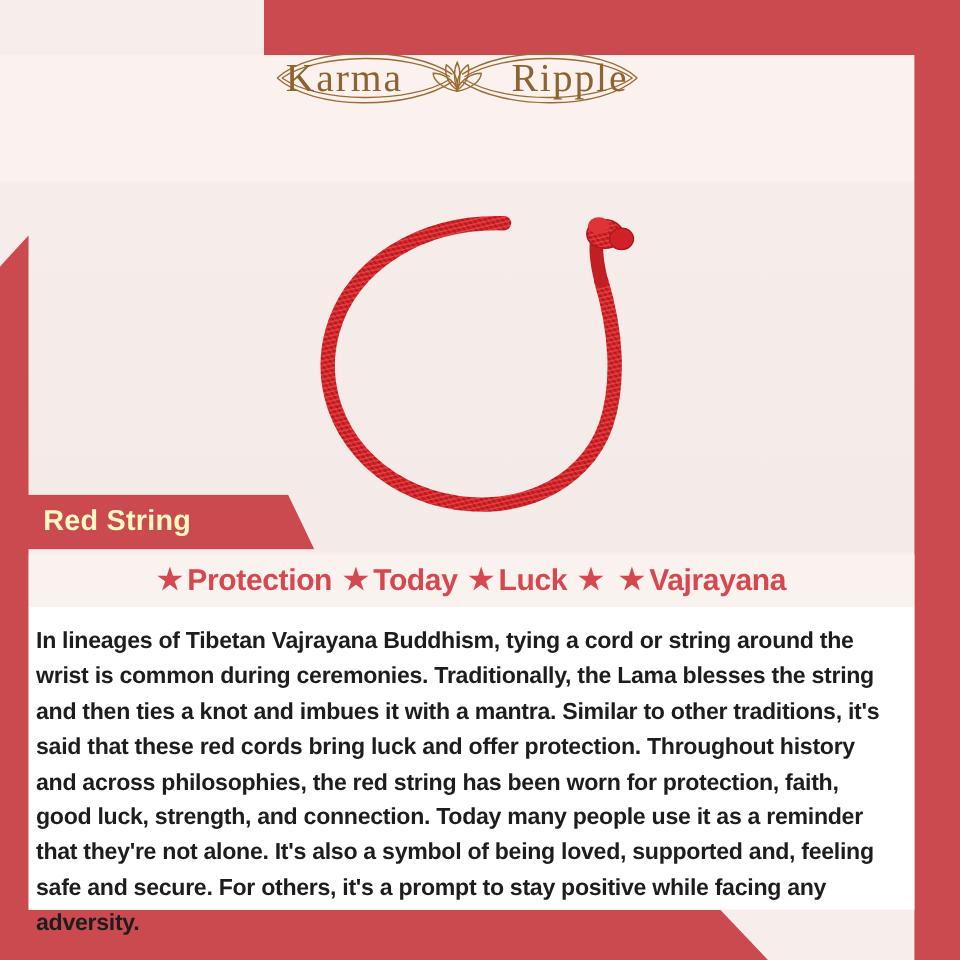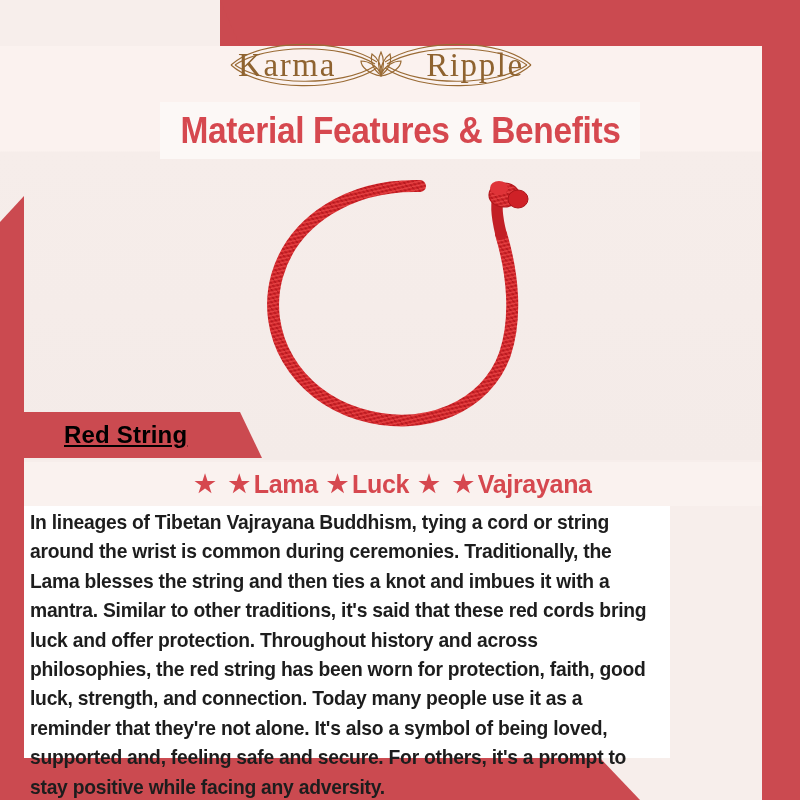--- a/index.html
+++ b/index.html
@@ -82,44 +82,44 @@
 
   
   .ribbon{
     position:absolute;left:0;top:412px;width:262px;height:46px;
     background:#cb4a50;
     clip-path:polygon(0 0, 240px 0, 262px 46px, 0 46px);
     z-index:6;
     display:flex;align-items:center;
   }
   .ribbon-text{
-    color:#000000;font-size:24px;font-weight:bold;
-    margin-left:64px;letter-spacing:0.2px;text-decoration:underline;
+    color:#fef9c3;font-size:24px;font-weight:bold;
+    margin-left:36px;letter-spacing:0.2px;
   }
 
   
   .benefits{
     position:absolute;left:24px;top:462px;width:738px;height:44px;
     background:#faf2ef;
     display:flex;align-items:center;justify-content:center;
     z-index:6;
   }
   .benefit{
     display:inline-flex;align-items:center;
     color:#d6484f;font-size:25px;font-weight:bold;
     letter-spacing:-0.3px;white-space:nowrap;
   }
   .benefit .star{font-size:24px;margin-right:4px;line-height:1;}
   .benefit + .benefit{margin-left:9px;}
 
   
   .copy{
-    position:absolute;left:24px;top:506px;width:646px;height:252px;
+    position:absolute;left:24px;top:506px;width:738px;height:252px;
     background:#ffffff;z-index:6;
-    padding:2px 18px 0 6px;
+    padding:14px 18px 0 6px;
     box-sizing:border-box;
   }
   .copy p{
     margin:0;
     color:#1d1d1d;
     font-size:19.3px;
     font-weight:bold;
     line-height:29.4px;
     letter-spacing:-0.25px;
     text-align:left;
@@ -154,23 +154,20 @@
         <path d="M180 42 C 192 40, 200 33, 200 27 C 192 27, 184 32, 180 40 Z"></path>
         <path d="M180 41 C 172 36, 169 27, 171 20 C 177 24, 181 32, 180 41 Z"></path>
         <path d="M180 41 C 188 36, 191 27, 189 20 C 183 24, 179 32, 180 41 Z"></path>
         <path d="M180 41 C 177 33, 177 24, 180 18 C 183 24, 183 33, 180 41 Z"></path>
       </g>
       <text x="86" y="42" text-anchor="middle" font-family="'Liberation Serif', serif" font-size="33" fill="#8f6330" letter-spacing="1.6">Karma</text>
       <text x="274" y="42" text-anchor="middle" font-family="'Liberation Serif', serif" font-size="33" fill="#8f6330" letter-spacing="1.6">Ripple</text>
     </svg>
   </div>
 
-  <div class="title-band">
-    <div class="title-text">Material Features &amp; Benefits</div>
-  </div>
 
   <div class="bracelet">
     <svg width="320" height="272" viewBox="0 0 320 272">
       <defs>
         <pattern id="braid" width="7" height="9" patternUnits="userSpaceOnUse" patternTransform="rotate(20)">
           <rect width="7" height="9" fill="#d3262b"></rect>
           <path d="M0 0 L7 4.5 M0 4.5 L7 9" stroke="#b3161c" stroke-width="1.6" fill="none"></path>
           <path d="M0 9 L7 4.5 M0 4.5 L7 0" stroke="#ec4a4a" stroke-width="1.1" fill="none"></path>
         </pattern>
       </defs>
@@ -192,24 +189,25 @@
     </svg>
   </div>
 
   <div class="ribbon">
     <span class="ribbon-text">Red String</span>
   </div>
 
   <div class="benefits">
     <span class="benefit">
       <span class="star">★</span>
-    </span>
-    <span class="benefit">
-      <span class="star">★</span>
-      <span>Lama</span>
+      <span>Protection</span>
+    </span>
+    <span class="benefit">
+      <span class="star">★</span>
+      <span>Today</span>
     </span>
     <span class="benefit">
       <span class="star">★</span>
       <span>Luck</span>
     </span>
     <span class="benefit">
       <span class="star">★</span>
     </span>
     <span class="benefit">
       <span class="star">★</span>

